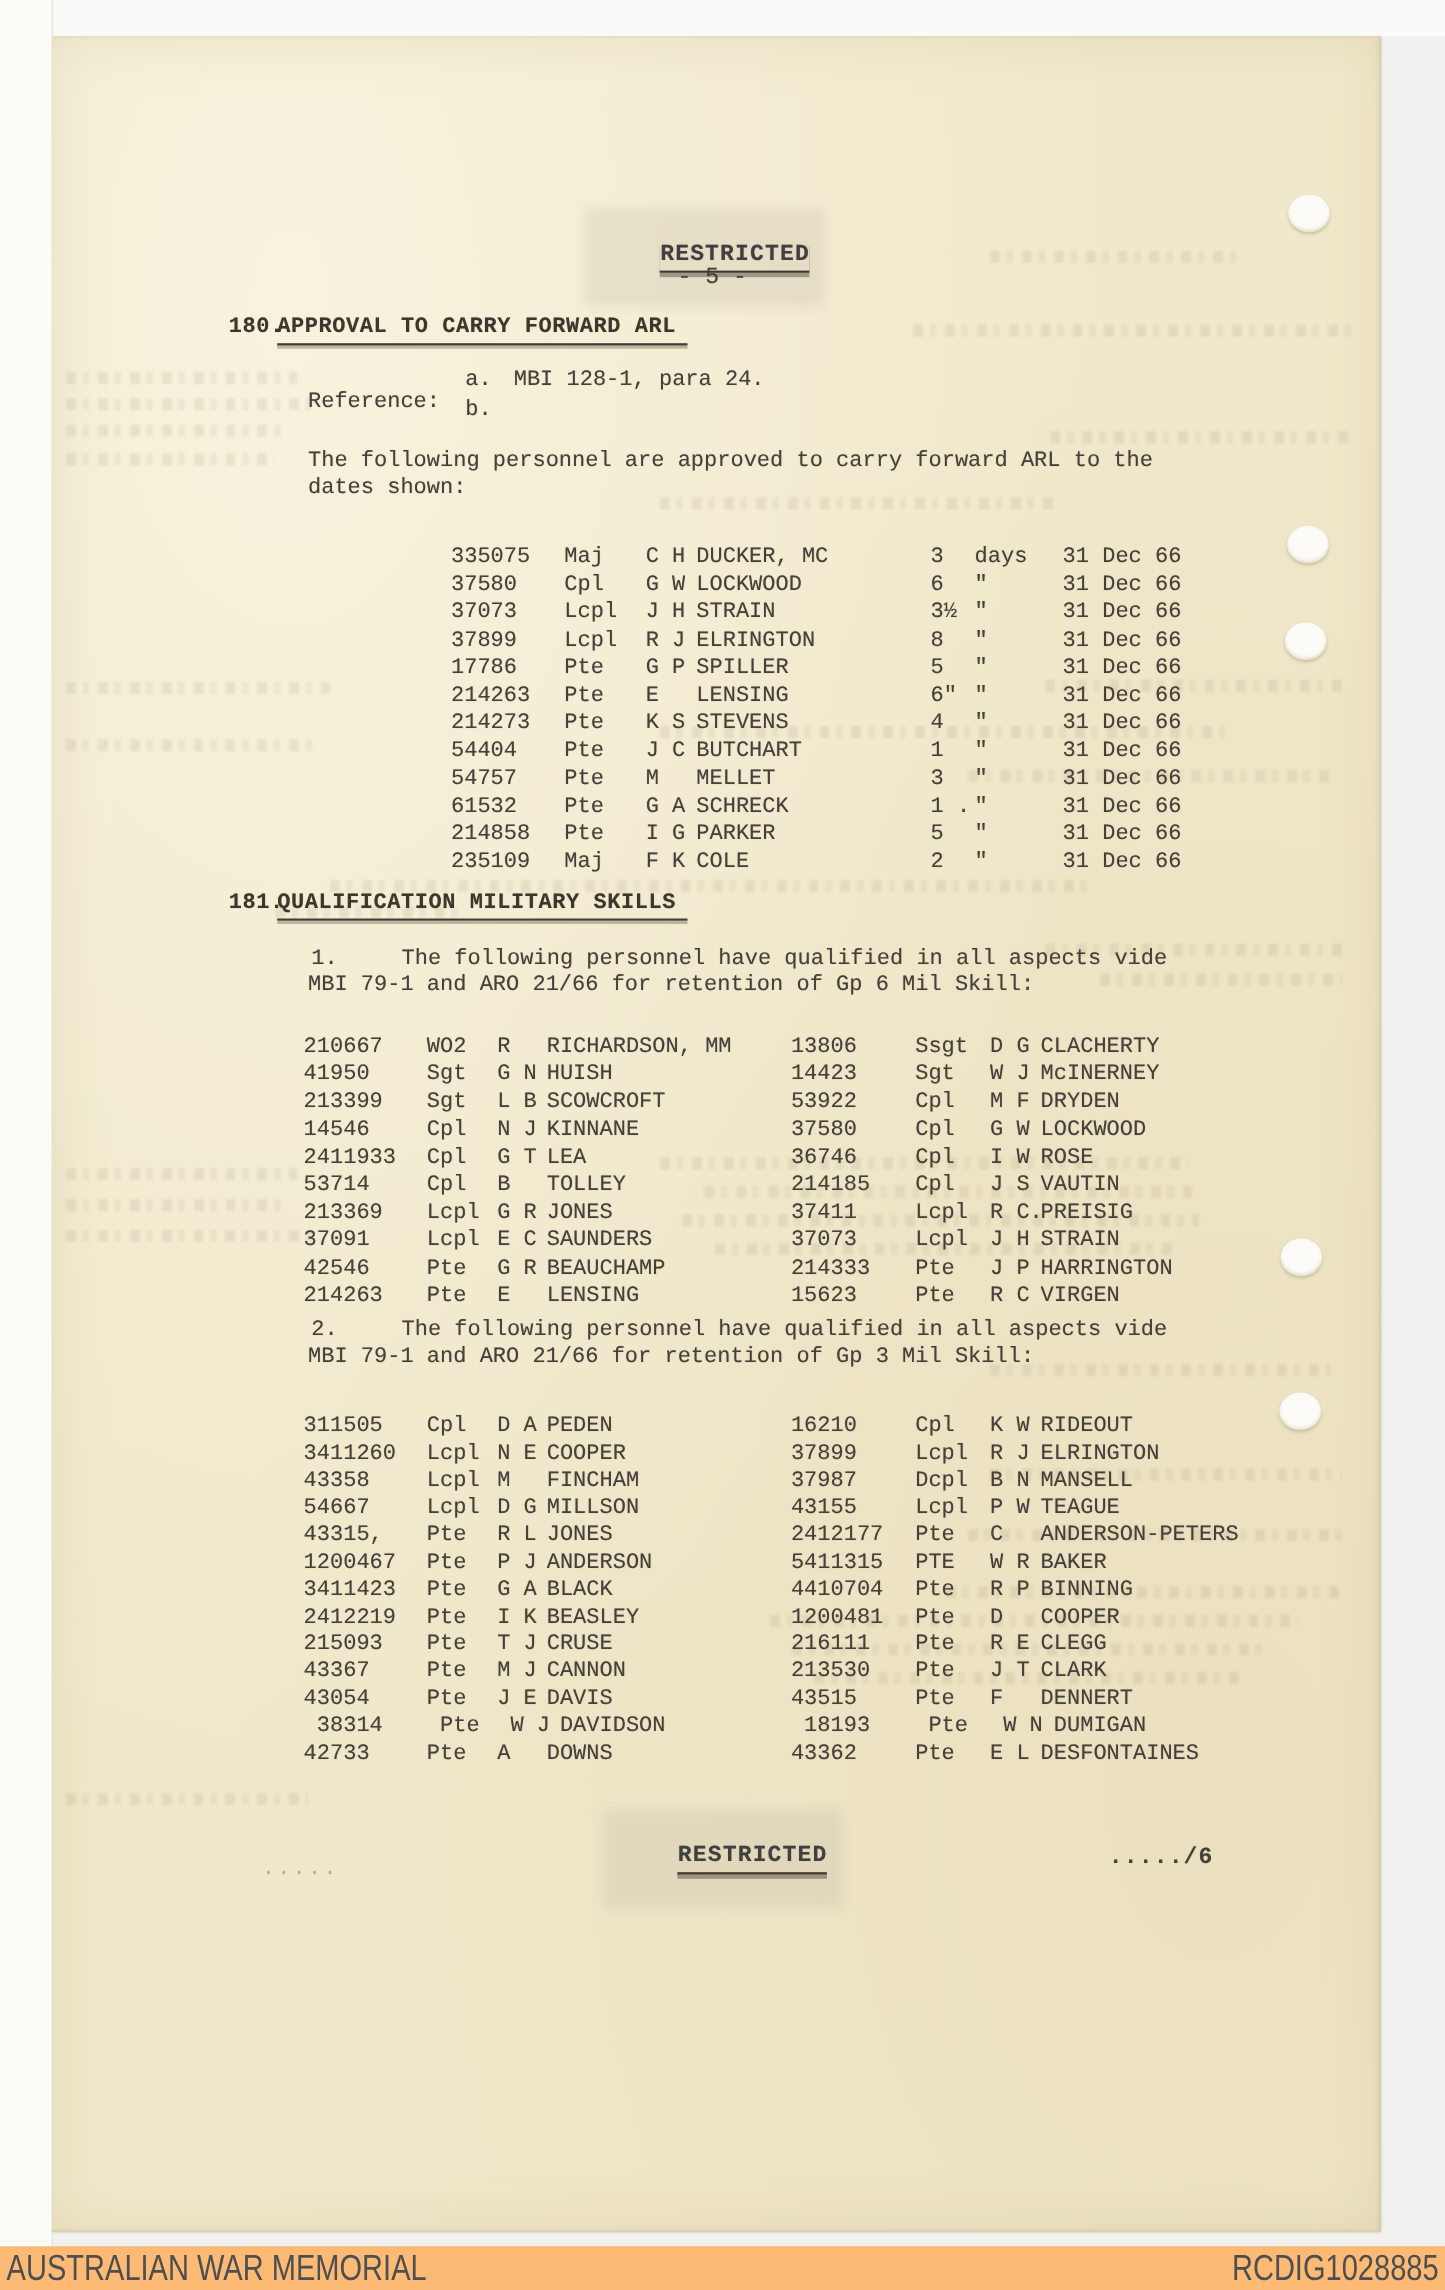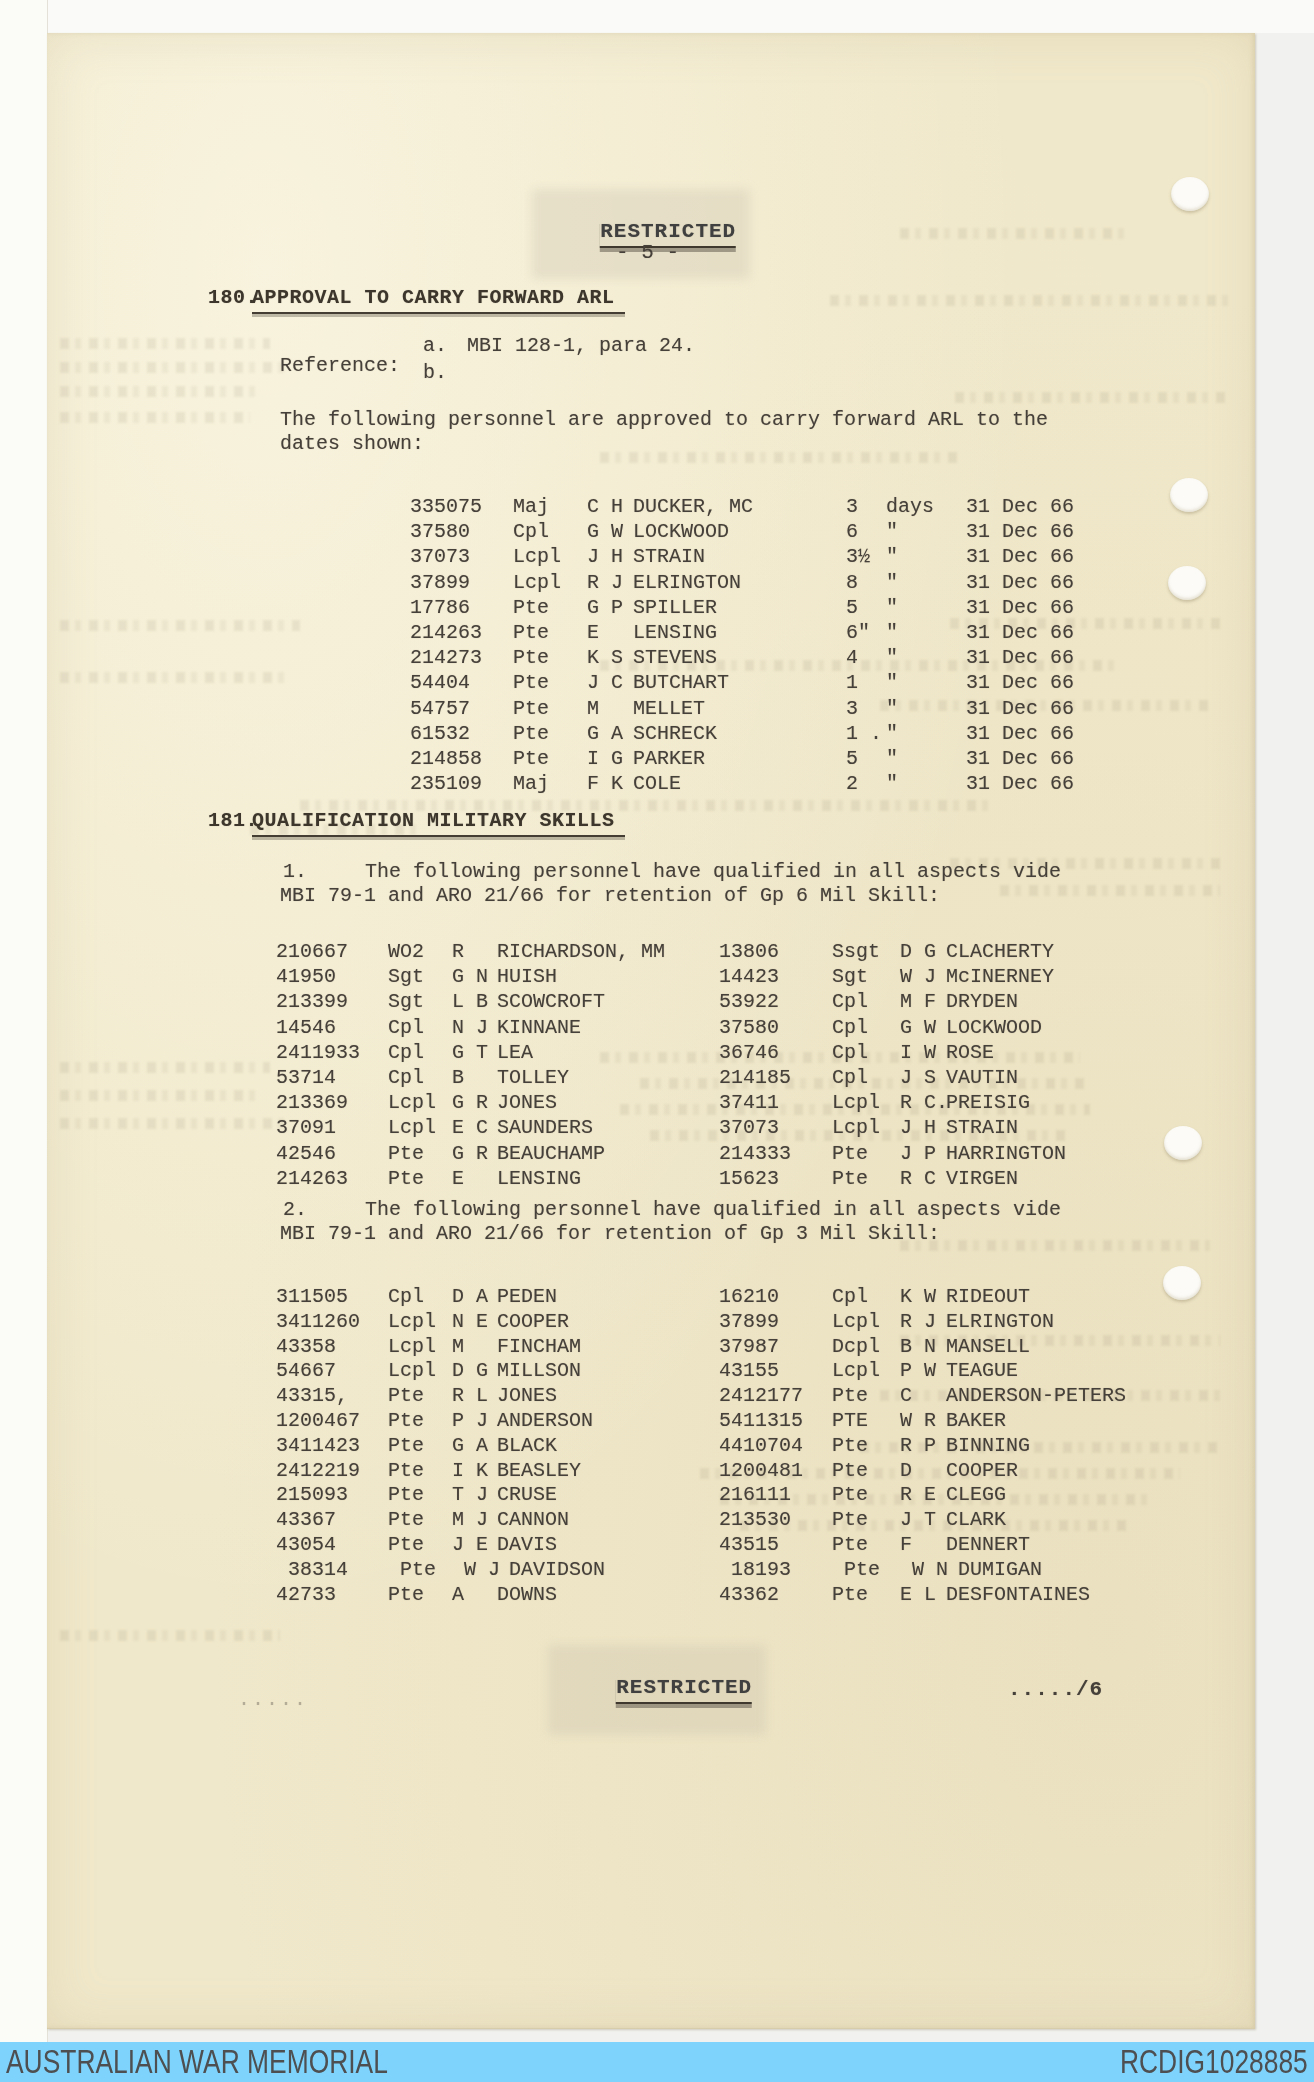--- a/index.html
+++ b/index.html
@@ -35,21 +35,21 @@
   
   .t2 .c-ln{left:276px}.t2 .c-lr{left:388px}.t2 .c-li{left:452px}.t2 .c-ls{left:497px}
   .t2 .c-rn{left:719px}.t2 .c-rr{left:832px}.t2 .c-ri{left:900px}.t2 .c-rs{left:946px}
   .hole{position:absolute;width:38px;height:34px;border-radius:50%;background:#fcfbf7;
         box-shadow:0 2px 3px rgba(160,148,115,.45), inset 0 -2px 3px rgba(190,180,150,.35);}
   .g{position:absolute;height:11px;opacity:.5;filter:blur(1.1px);
      background:repeating-linear-gradient(90deg, rgba(120,108,82,.22) 0 9px, rgba(120,108,82,0) 9px 15px,
                 rgba(120,108,82,.15) 15px 21px, rgba(120,108,82,0) 21px 29px);}
   .dots{font-weight:bold;letter-spacing:1px;}
   .stray{opacity:.35;letter-spacing:2px;}
-  .footer-bar{position:absolute;left:0;bottom:0;width:1314px;height:40px;background:#7dd3fc;
+  .footer-bar{position:absolute;left:0;bottom:0;width:1314px;height:40px;background:#fdba74;
      display:flex;align-items:center;justify-content:space-between;
      font-family:"Liberation Sans","DejaVu Sans",sans-serif;color:#4e4f51;}
   .fb-left{font-size:33px;transform:scaleX(.8);transform-origin:left center;margin-left:6px;white-space:nowrap;}
   .fb-right{font-size:33px;transform:scaleX(.8);transform-origin:right center;margin-right:6px;white-space:nowrap;}
 </style>
 </head>
 <body>
 
 <div class="stage">
   <div class="bg-top"></div>

